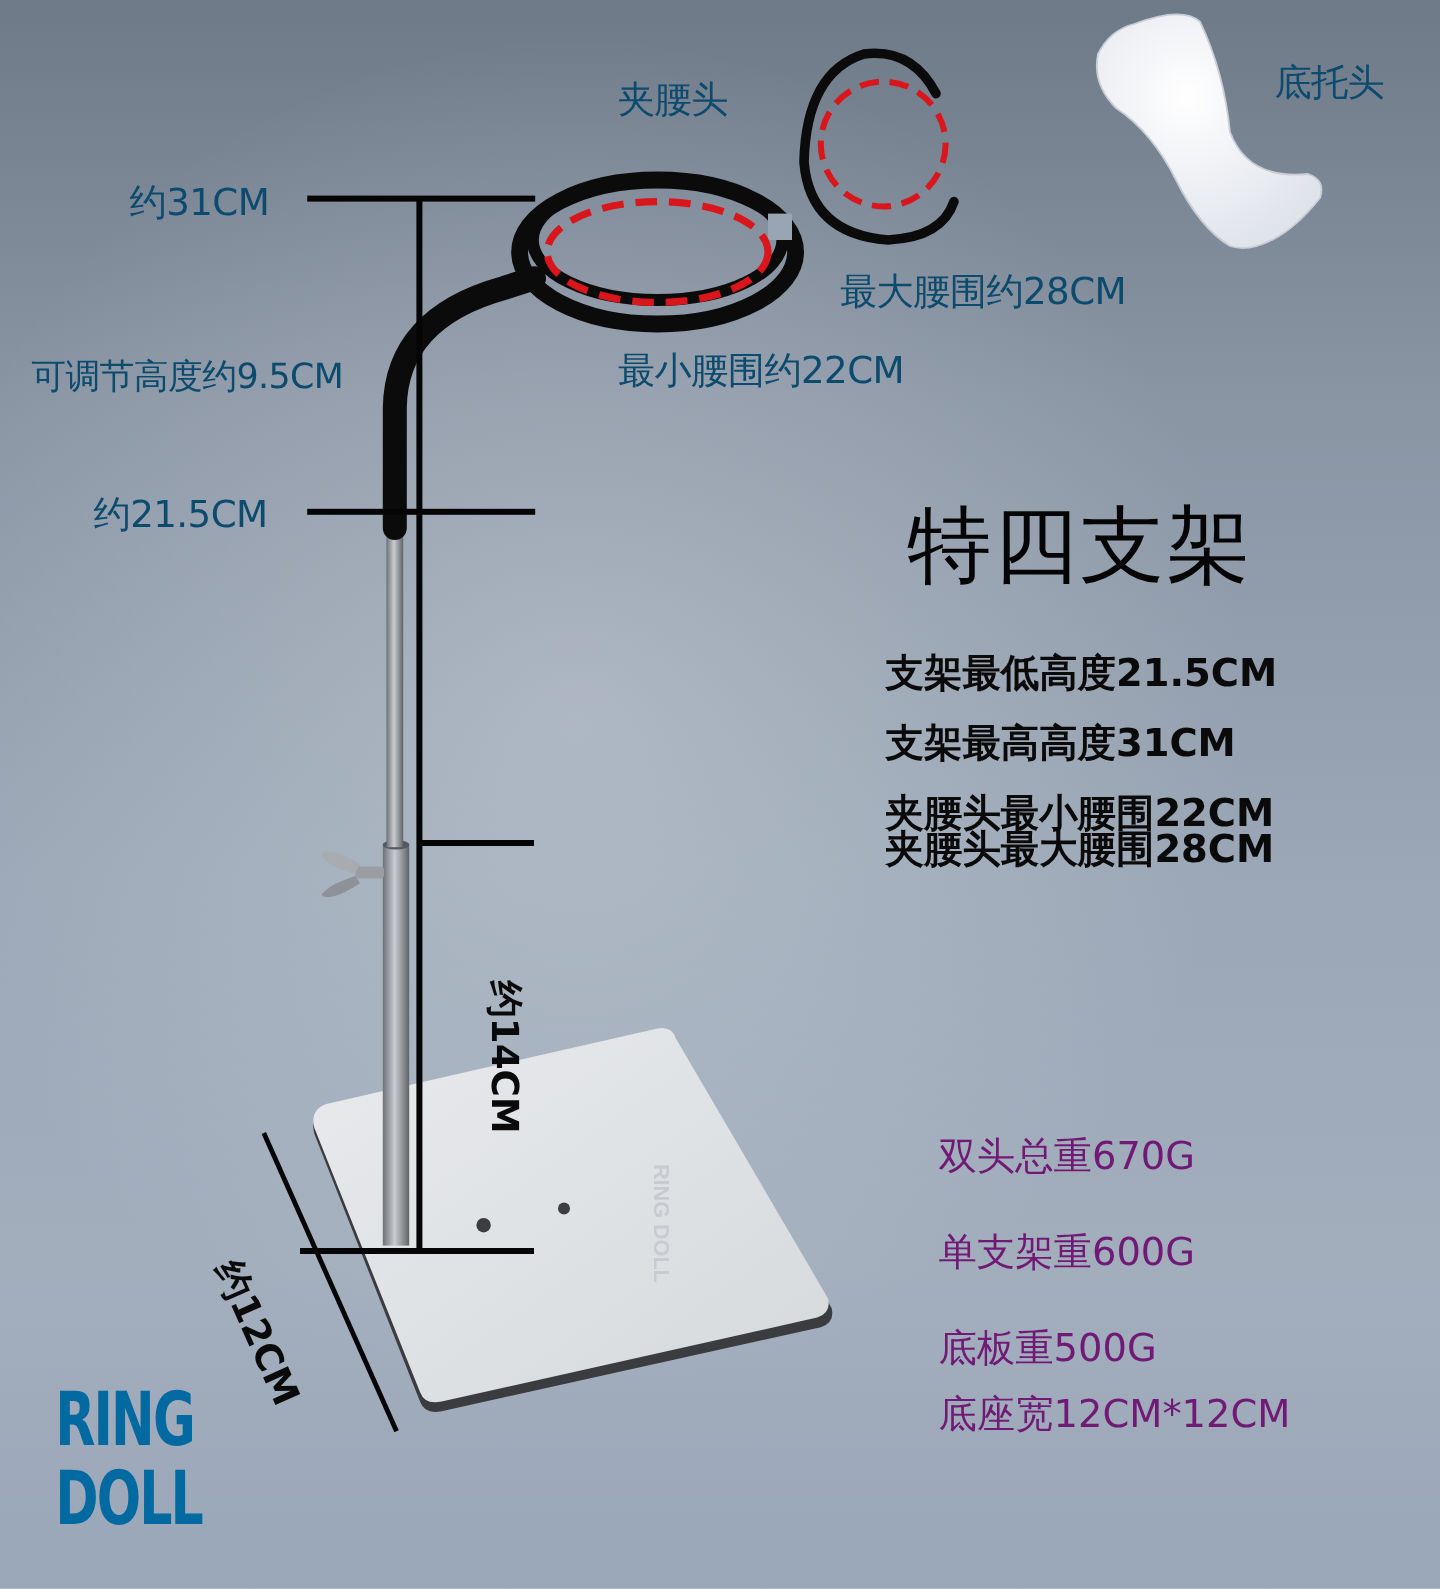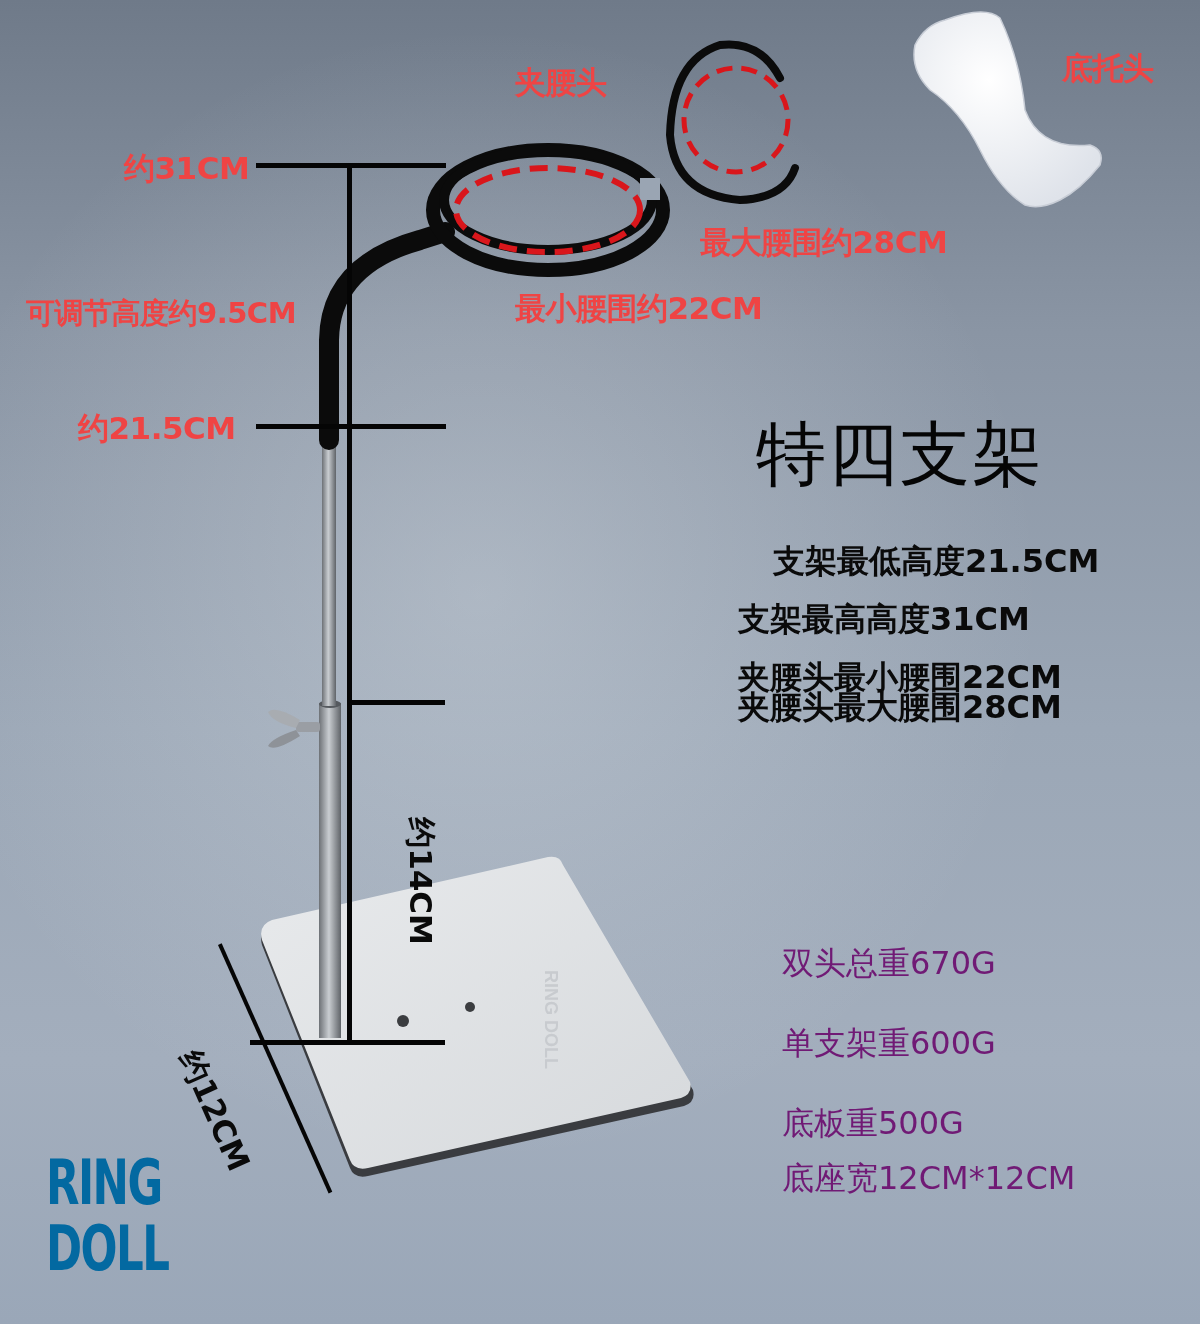--- a/index.html
+++ b/index.html
@@ -6,21 +6,21 @@
   body {
     width:1200px; height:1324px; position:relative; overflow:hidden;
     background: linear-gradient(180deg, #6f7a89 0%, #8a95a4 25%, #9ba7b6 55%, #a3aebd 80%, #9aa7b8 100%);
     font-family: "DejaVu Sans", "Liberation Sans", sans-serif;
   }
   .vignette {
     position:absolute; inset:0;
     background: radial-gradient(ellipse at 40% 45%, rgba(220,226,232,0.35) 0%, rgba(0,0,0,0) 55%);
     pointer-events:none;
   }
-  .lbl { position:absolute; color:#ef4444; font-weight:bold; white-space:nowrap; letter-spacing:-0.5px; }
+  .lbl { position:absolute; color:#0c4a6e; font-weight:normal; white-space:nowrap; letter-spacing:-0.5px; }
   .lbl-dim { font-size:31px; }
   .lbl-small { font-size:29px; }
   .lbl-ring { font-size:31px; }
   .title { position:absolute; left:756px; top:408px; font-size:70px; font-weight:normal; color:#050505; letter-spacing:2px; }
   .spec { position:absolute; left:738px; font-size:32px; font-weight:bold; color:#0a0a0a; white-space:nowrap; }
   .wt { position:absolute; left:782px; font-size:32px; font-weight:normal; color:#701a75; white-space:nowrap; }
   .hline { position:absolute; height:5px; background:#050505; }
   .vline { position:absolute; width:5px; background:#050505; }
   svg.art { position:absolute; left:0; top:0; }
   .rot14 { position:absolute; left:356px; top:860px; transform:rotate(90deg); transform-origin:center; font-size:31px; font-weight:bold; color:#0a0a0a; }
@@ -86,34 +86,34 @@
   <path d="M945 20 Q985 5 1000 18 Q1020 60 1025 110 Q1040 150 1090 145 Q1105 150 1100 165 Q1080 190 1060 200 Q1040 210 1025 205 Q1000 190 980 150 Q960 110 930 90 Q910 70 915 45 Q925 25 945 20 Z" fill="url(#holder)" stroke="#c8cdd6" stroke-width="1.5"></path>
 </svg>
 
 <div class="hline" style="left:256px; top:163px; width:190px;"></div>
 <div class="hline" style="left:256px; top:424px; width:190px;"></div>
 <div class="hline" style="left:350px; top:700px; width:95px;"></div>
 <div class="hline" style="left:250px; top:1040px; width:195px;"></div>
 <div class="vline" style="left:347px; top:166px; height:876px;"></div>
 <div style="position:absolute; left:218px; top:945px; width:4px; height:272px; background:#050505; transform:rotate(-24deg); transform-origin:top left;"></div>
 
-<div class="lbl lbl-dim" style="left:108px; top:148px;margin-left:16px;">约31CM</div>
+<div class="lbl lbl-dim" style="left:108px; top:148px;">约31CM</div>
 <div class="lbl lbl-small" style="left:26px; top:294px;">可调节高度约9.5CM</div>
 <div class="lbl lbl-dim" style="left:78px; top:408px;">约21.5CM</div>
 <div class="rot14">约14CM</div>
 <div class="rot12">约12CM</div>
 
 <div class="lbl lbl-ring" style="left:515px; top:62px;">夹腰头</div>
 <div class="lbl lbl-ring" style="left:1062px; top:48px;">底托头</div>
 <div class="lbl lbl-ring" style="left:700px; top:222px;">最大腰围约28CM</div>
 <div class="lbl lbl-ring" style="left:515px; top:288px;">最小腰围约22CM</div>
 
 <div class="title">特四支架</div>
 
-<div class="spec" style="top:540px;margin-left:35px;">支架最低高度21.5CM</div>
+<div class="spec" style="top:540px;">支架最低高度21.5CM</div>
 <div class="spec" style="top:598px;">支架最高高度31CM</div>
 <div class="spec" style="top:656px;">夹腰头最小腰围22CM</div>
 <div class="spec" style="top:686px;">夹腰头最大腰围28CM</div>
 
 <div class="wt" style="top:942px;">双头总重670G</div>
 <div class="wt" style="top:1022px;">单支架重600G</div>
 <div class="wt" style="top:1102px;">底板重500G</div>
 <div class="wt" style="top:1157px;">底座宽12CM*12CM</div>
 
 <div class="logo">

